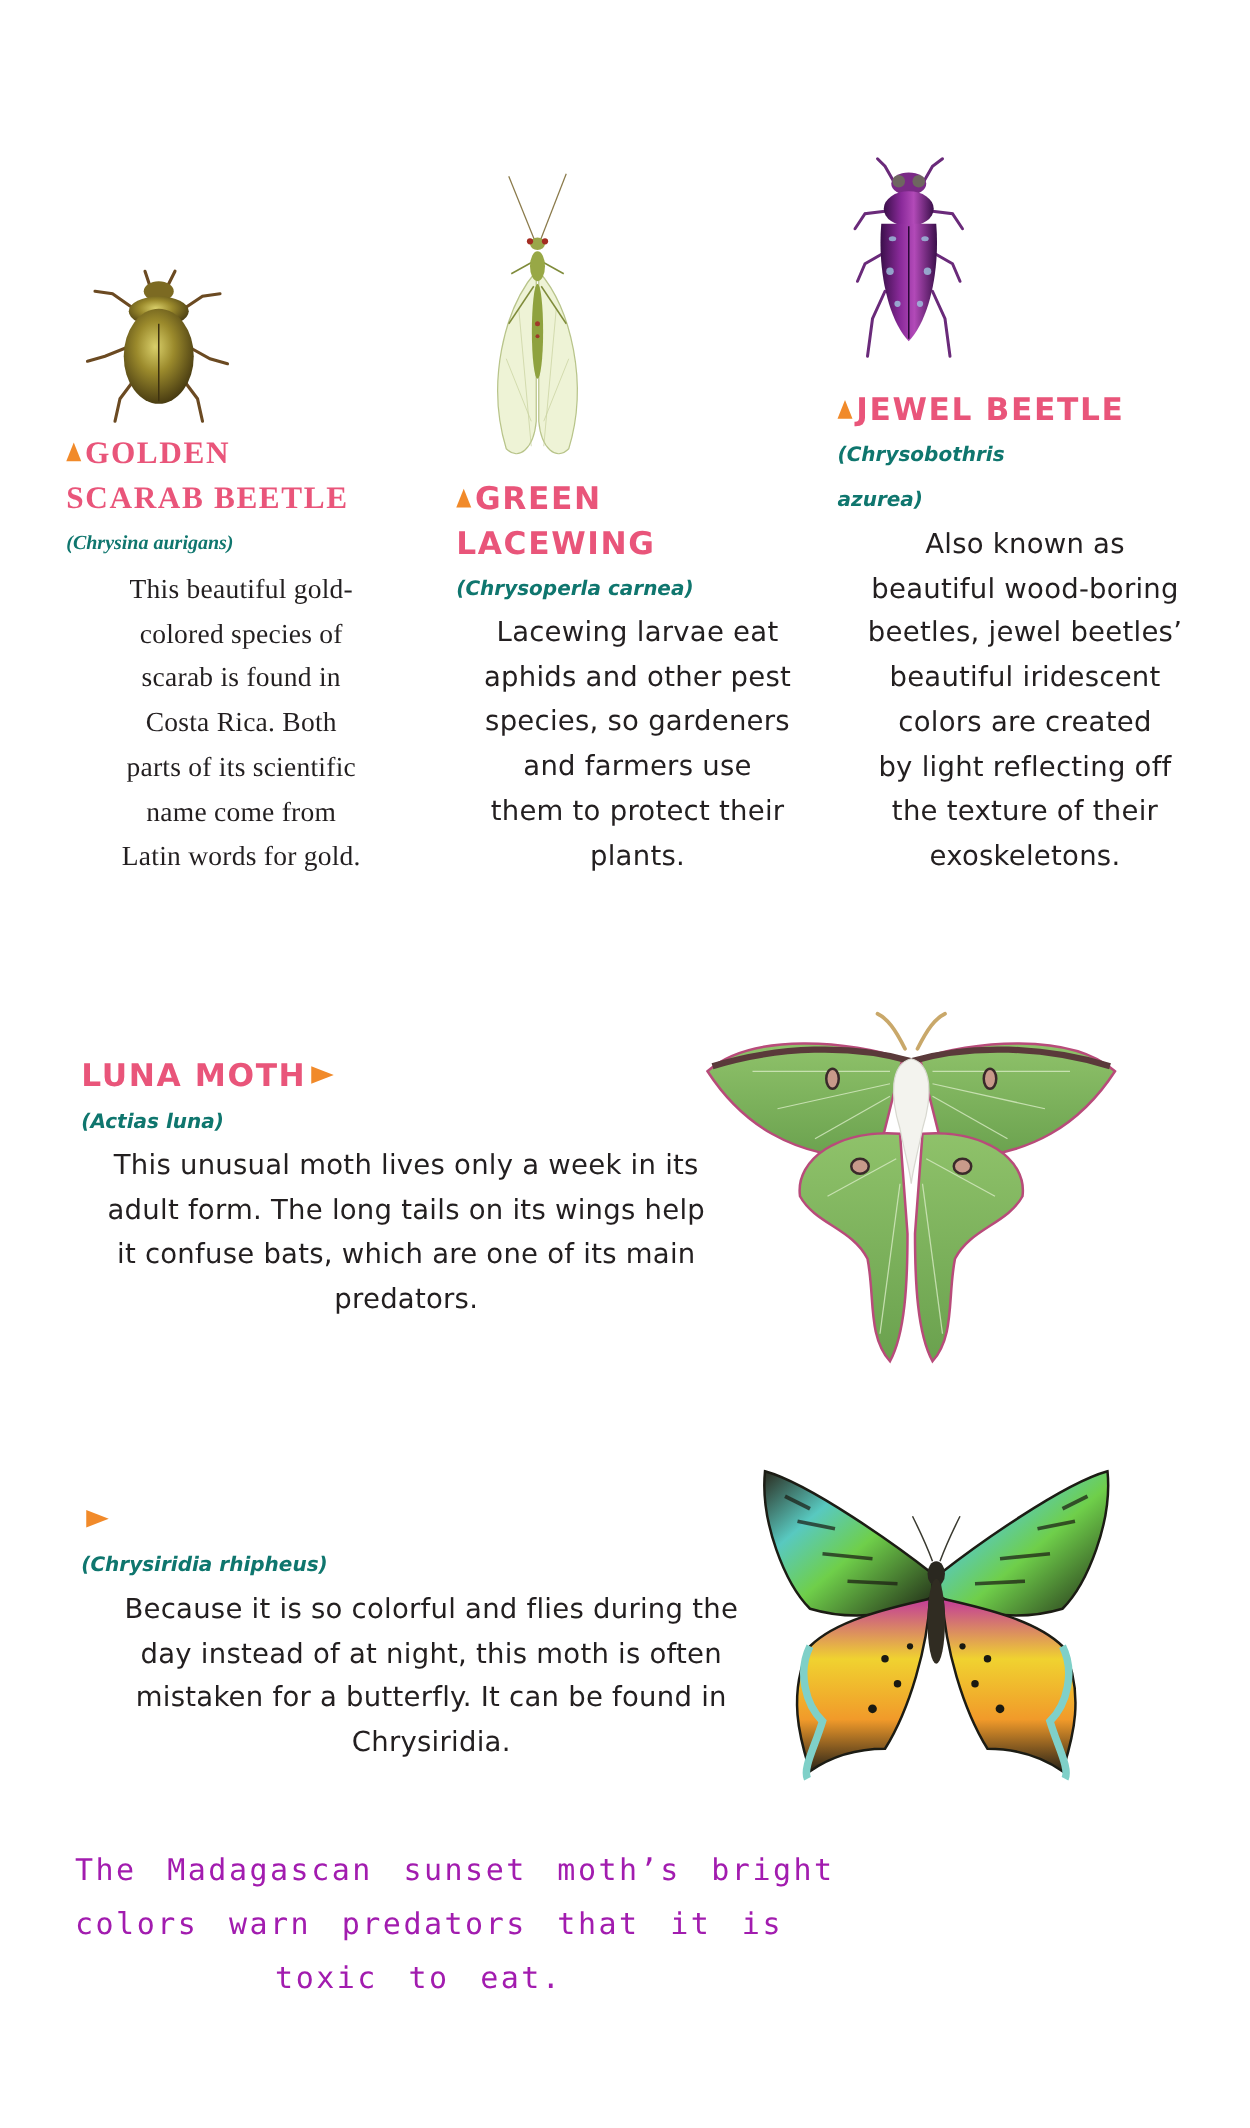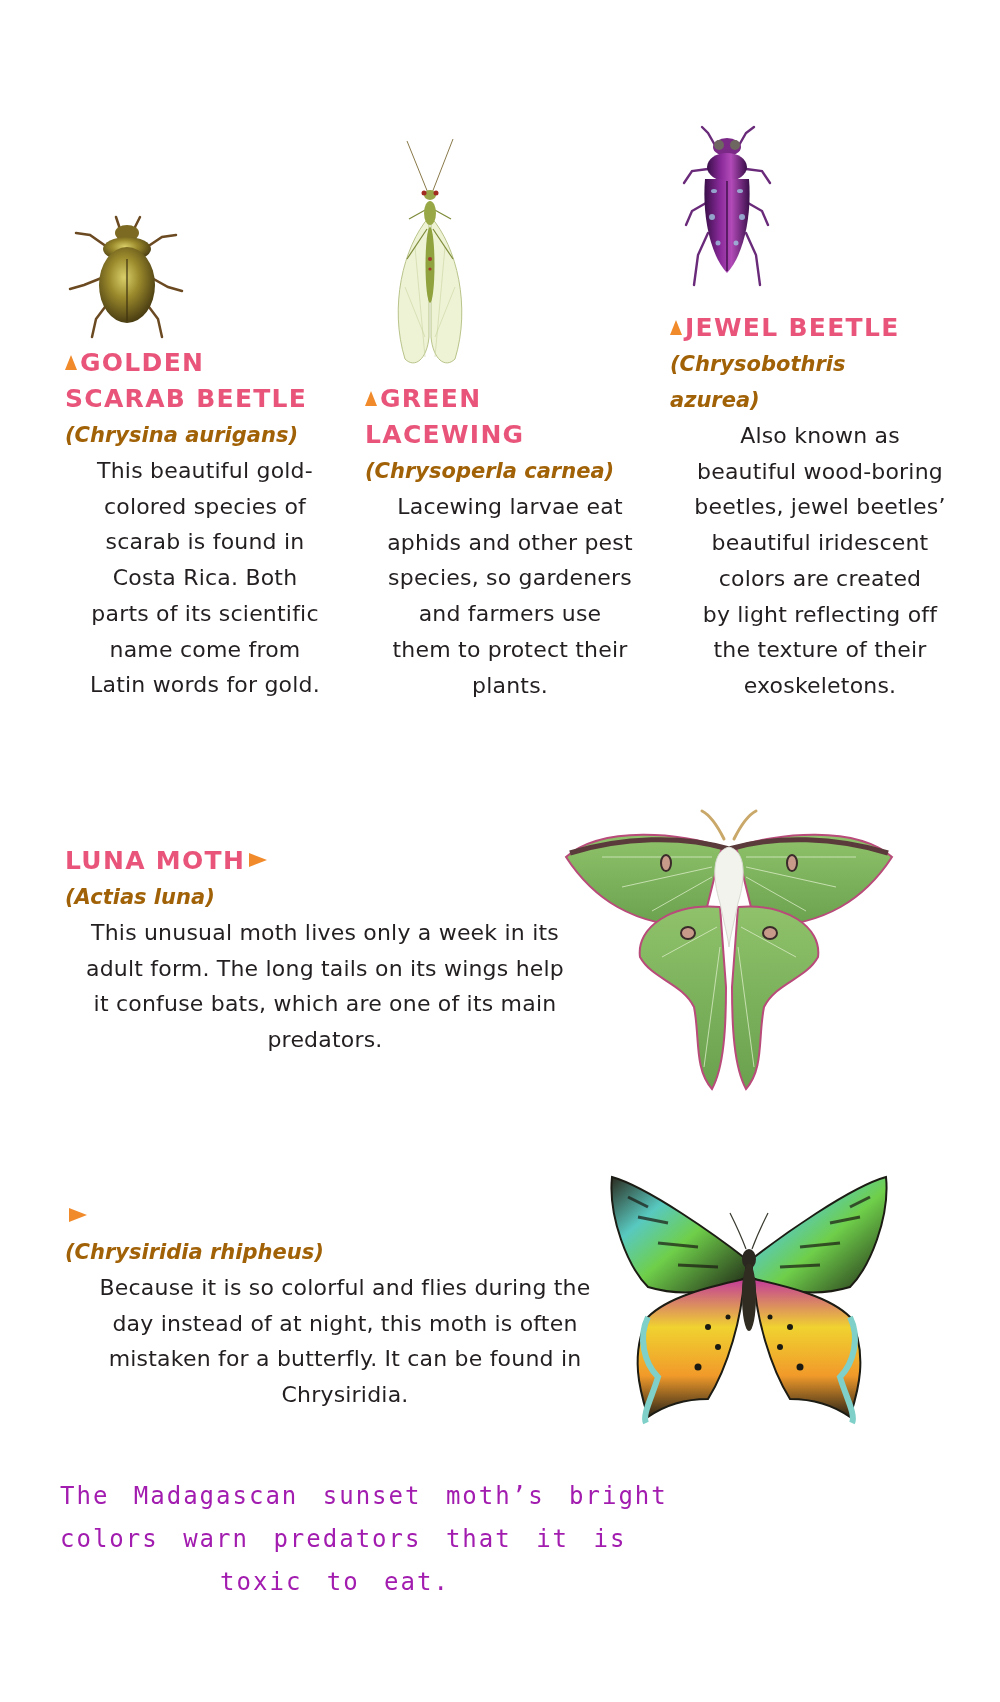--- a/index.html
+++ b/index.html
@@ -1,21 +1,21 @@
 <!DOCTYPE html>
 <html><head>
 <meta charset="utf-8">
 <style>
   html, body { margin: 0; padding: 0; background: #ffffff; }
   body { width: 1000px; height: 1702px; position: relative; overflow: hidden;
          font-family: "DejaVu Sans", sans-serif; color: #231f20; }
   .abs { position: absolute; margin-top: 25px; }
   .title { color: #e9557a; font-weight: bold; font-size: 25px; letter-spacing: 1.3px;
            line-height: 36px; white-space: nowrap; }
-  .sci { color: #a16207; font-weight: bold; font-style: italic; font-size: 21px;
+  .sci { color: #0f766e; font-weight: bold; font-style: italic; font-size: 16px;
          line-height: 36px; white-space: nowrap; }
   .body { font-size: 22px; line-height: 35.7px; color: #231f20; letter-spacing: 0.2px; text-align: center; }
   .body .ln { display: block; white-space: nowrap; }
   .tri-up { display: inline-block; width: 0; height: 0; border-left: 6px solid transparent;
             border-right: 6px solid transparent; border-bottom: 15px solid #f18a2a;
             margin-right: 3px; vertical-align: 1px; }
   .tri-right { display: inline-block; width: 0; height: 0; border-top: 7px solid transparent;
                border-bottom: 7px solid transparent; border-left: 18px solid #f18a2a;
                margin-left: 4px; vertical-align: 2px; }
   .note { color: #a21caf; font-family: "DejaVu Sans Mono", monospace; font-size: 24px;
@@ -44,21 +44,21 @@
         <path d="M84 88 L96 104 L100 122"></path>
       <path d="M58 14 L54 2"></path>
         <path d="M72 14 L78 2"></path>
     </g>
     <ellipse cx="65" cy="18" rx="12" ry="8" fill="#7c6a22"></ellipse>
     <ellipse cx="65" cy="34" rx="24" ry="12" fill="url(#gold)"></ellipse>
     <ellipse cx="65" cy="70" rx="28" ry="38" fill="url(#gold)"></ellipse>
     <path d="M65 44 L65 106" stroke="#3e3210" stroke-width="1.2"></path>
   </svg>
 </div>
-<div class="abs" style="left:65px; top:320px; width:280px;">
+<div class="abs" style="left:53px; top:320px; width:280px;font-family:Liberation Serif, serif;">
   <div class="title">
     <span class="tri-up"></span><span>GOLDEN</span>
   </div>
   <div class="title">SCARAB BEETLE</div>
   <div class="sci">(Chrysina aurigans)</div>
   <div class="body">
     <span class="ln">This beautiful gold-</span>
     <span class="ln">colored species of</span>
     <span class="ln">scarab is found in</span>
     <span class="ln">Costa Rica. Both</span>

